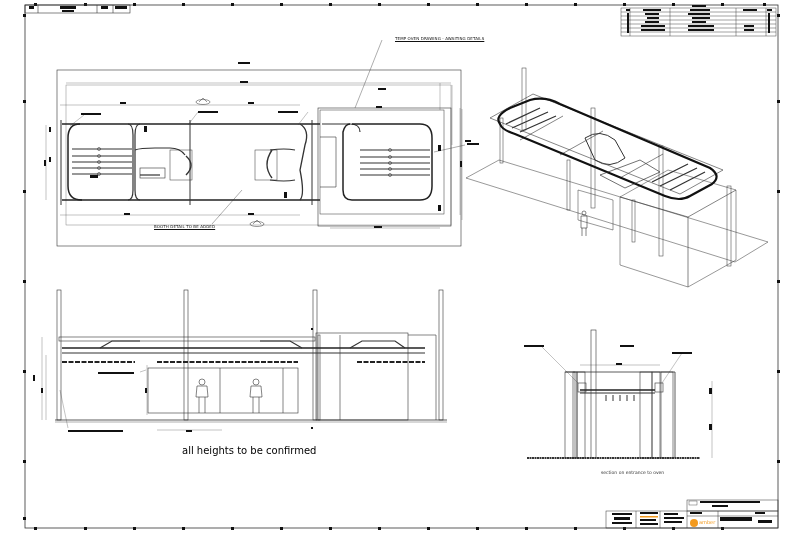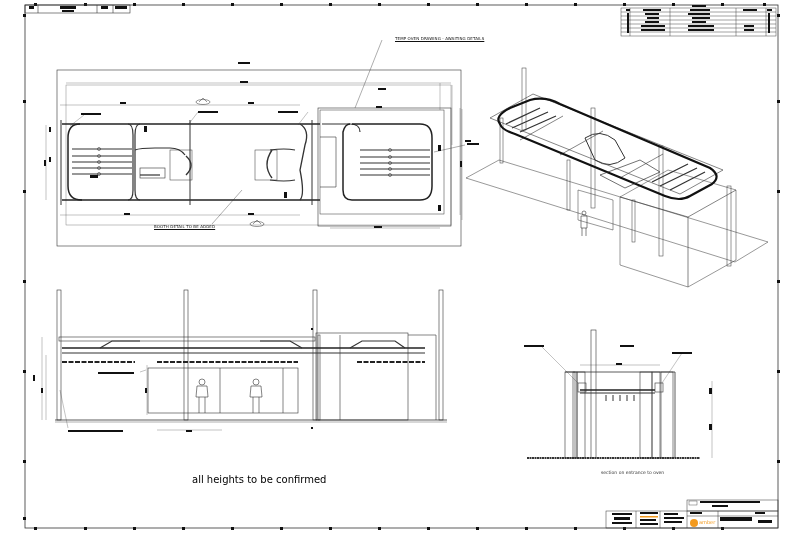--- a/index.html
+++ b/index.html
@@ -378,15 +378,15 @@
     <rect x="755" y="512" width="10" height="2"></rect>
       <rect x="758" y="520" width="14" height="3"></rect>
     <rect x="689" y="501" width="8" height="4" fill="none" stroke="#333" stroke-width="0.4"></rect>
   </g>
   <rect x="640" y="516" width="18" height="1.5" fill="#f39a1e"></rect>
   <circle cx="694" cy="523" r="4" fill="#f39a1e"></circle>
 </svg>
 
 <div class="lbl note-tiny" style="left:395px; top:36px;">TEMP OVEN DRAWING - AWAITING DETAILS</div>
 <div class="lbl note-tiny" style="left:154px; top:224px;">BOOTH DETAIL TO BE ADDED</div>
-<div class="lbl note-main" style="left:192px; top:445px;margin-top:29px;">all heights to be confirmed</div>
+<div class="lbl note-main" style="left:182px; top:445px;">all heights to be confirmed</div>
 <div class="lbl caption" style="left:601px; top:470px;">section on entrance to oven</div>
 <div class="lbl" style="left:699px; top:519px; font-size:5px; color:#f39a1e;">amber</div>
 
 </body></html>

